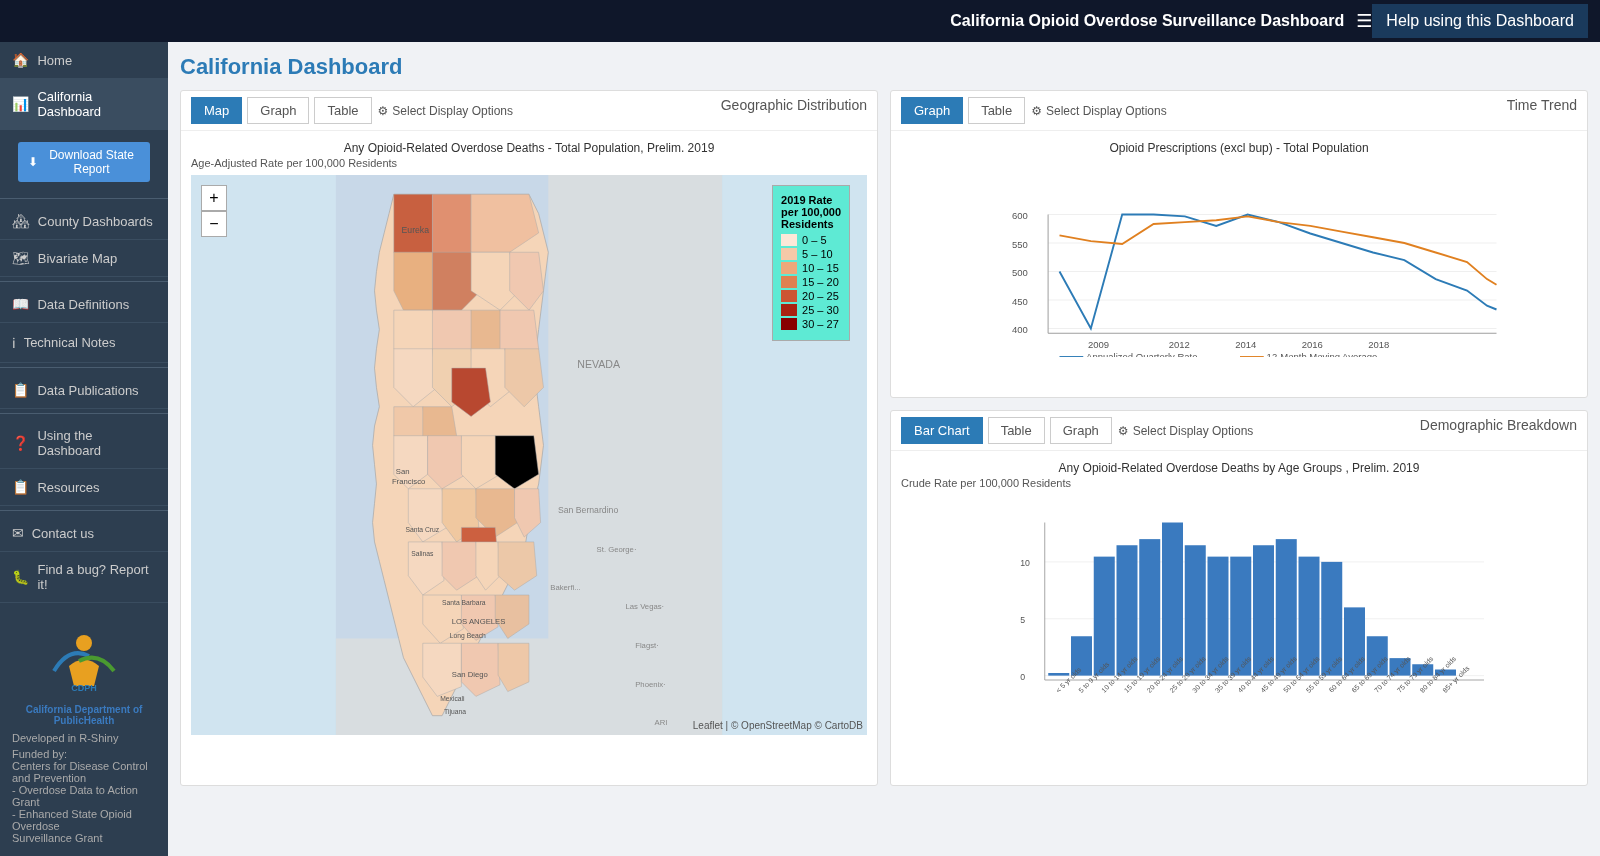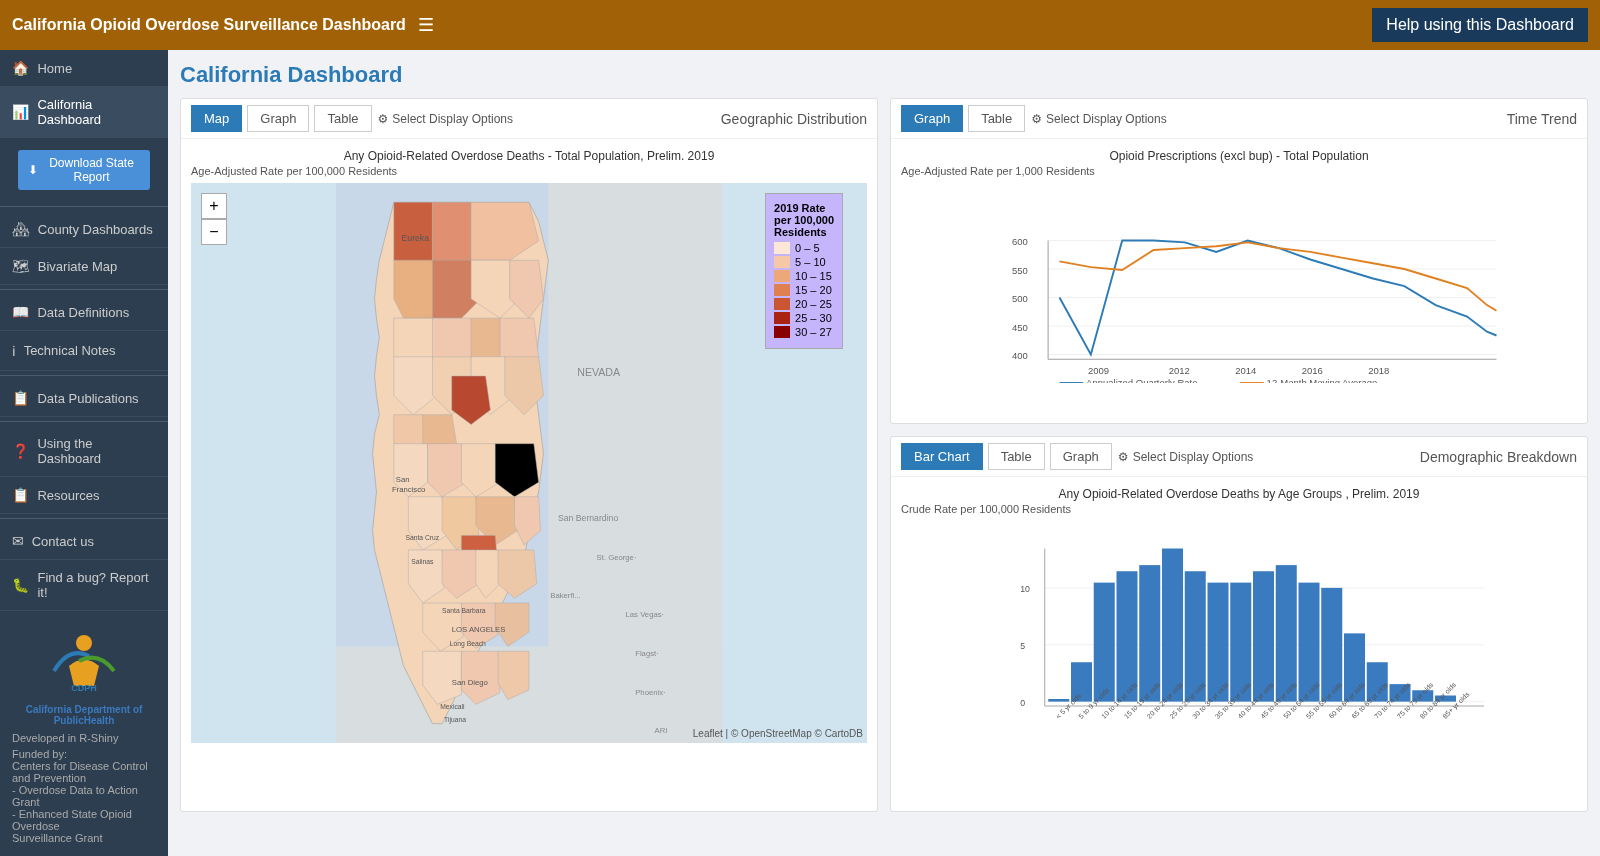--- a/index.html
+++ b/index.html
@@ -1,26 +1,26 @@
 <!DOCTYPE html>
 <html><head>
   <meta charset="utf-8">
   <style>
     * { box-sizing: border-box; margin: 0; padding: 0; }
     body { font-family: Arial, sans-serif; font-size: 13px; background: #f5f5f5; display: flex; flex-direction: column; height: 100vh; overflow: hidden; }
 
     
     .header {
-      background: #a16207;
+      background: #0f172a;
       color: white;
       display: flex;
       align-items: center;
-      justify-content: space-between;
+      justify-content: flex-end;
       padding: 0 12px;
-      height: 50px;
+      height: 42px;
       flex-shrink: 0;
     }
     .header-title { font-size: 16px; font-weight: bold; }
     .help-button {
       background: #1a3a5c;
       color: white;
       border: none;
       padding: 8px 14px;
       cursor: pointer;
       font-size: 16px;
@@ -73,21 +73,21 @@
 
     
     .content { flex: 1; overflow-y: auto; padding: 12px; background: #f0f2f5; }
     .page-title { font-size: 22px; color: #2c7bb6; margin-bottom: 10px; font-weight: bold; }
 
     
     .content-grid { display: grid; grid-template-columns: 1fr 1fr; gap: 12px; }
 
     
     .card { background: white; border: 1px solid #ddd; border-radius: 3px; }
-    .card-header { display: flex; align-items: center; padding: 6px 10px; border-bottom: 1px solid #eee; gap: 6px; }
+    .card-header { display: flex; padding: 6px 10px; border-bottom: 1px solid #eee; gap: 6px; }
     .card-title-area { margin-left: auto; font-size: 14px; color: #555; }
 
     .tab-btn {
       padding: 5px 12px;
       border: 1px solid #ccc;
       background: white;
       cursor: pointer;
       font-size: 13px;
       color: #555;
     }
@@ -106,21 +106,21 @@
     }
 
     .chart-area { padding: 10px; }
     .chart-subtitle { text-align: center; font-size: 12px; font-weight: normal; color: #333; margin-bottom: 2px; }
     .chart-subtitle2 { text-align: left; font-size: 11px; color: #555; margin-bottom: 6px; }
 
     
     .map-container { position: relative; height: 560px; background: #d0e4f0; overflow: hidden; }
     .map-zoom { position: absolute; top: 10px; left: 10px; display: flex; flex-direction: column; }
     .zoom-btn { width: 26px; height: 26px; background: white; border: 1px solid #aaa; cursor: pointer; font-size: 16px; display: flex; align-items: center; justify-content: center; }
-    .map-legend { position: absolute; top: 10px; right: 24px; background: #c4b5fd; border: 1px solid #aaa; padding: 8px; font-size: 11px; }
+    .map-legend { position: absolute; top: 10px; right: 17px; background: #5eead4; border: 1px solid #aaa; padding: 8px; font-size: 11px; }
     .legend-title { font-weight: bold; margin-bottom: 4px; font-size: 11px; }
     .legend-item { display: flex; align-items: flex-end; gap: 5px; margin: 2px 0; }
     .legend-color { width: 16px; height: 12px; }
     .map-credit { position: absolute; bottom: 4px; right: 4px; font-size: 10px; color: #555; }
 
     
     .ca-map-svg { width: 100%; height: 100%; }
 
     
     .trend-chart { height: 230px; position: relative; padding: 10px 5px 30px 45px; }
@@ -391,21 +391,20 @@
             <button class="tab-btn active">Graph</button>
             <button class="tab-btn">Table</button>
             <button class="select-options-btn">
               <span>⚙</span>
               <span>Select Display Options</span>
             </button>
             <span class="card-title-area">Time Trend</span>
           </div>
           <div class="chart-area">
             <div class="chart-subtitle">Opioid Prescriptions (excl bup) - Total Population</div>
-            <div class="chart-subtitle2">Age-Adjusted Rate per 1,000 Residents</div>
             <div class="trend-chart">
               <svg class="trend-svg" viewBox="0 0 520 200">
 
                 <text x="0" y="175" class="axis-label">400</text>
                 <text x="0" y="145" class="axis-label">450</text>
                 <text x="0" y="115" class="axis-label">500</text>
                 <text x="0" y="85" class="axis-label">550</text>
                 <text x="0" y="55" class="axis-label">600</text>
 
                 <line x1="38" y1="170" x2="510" y2="170" class="grid-line"></line>

